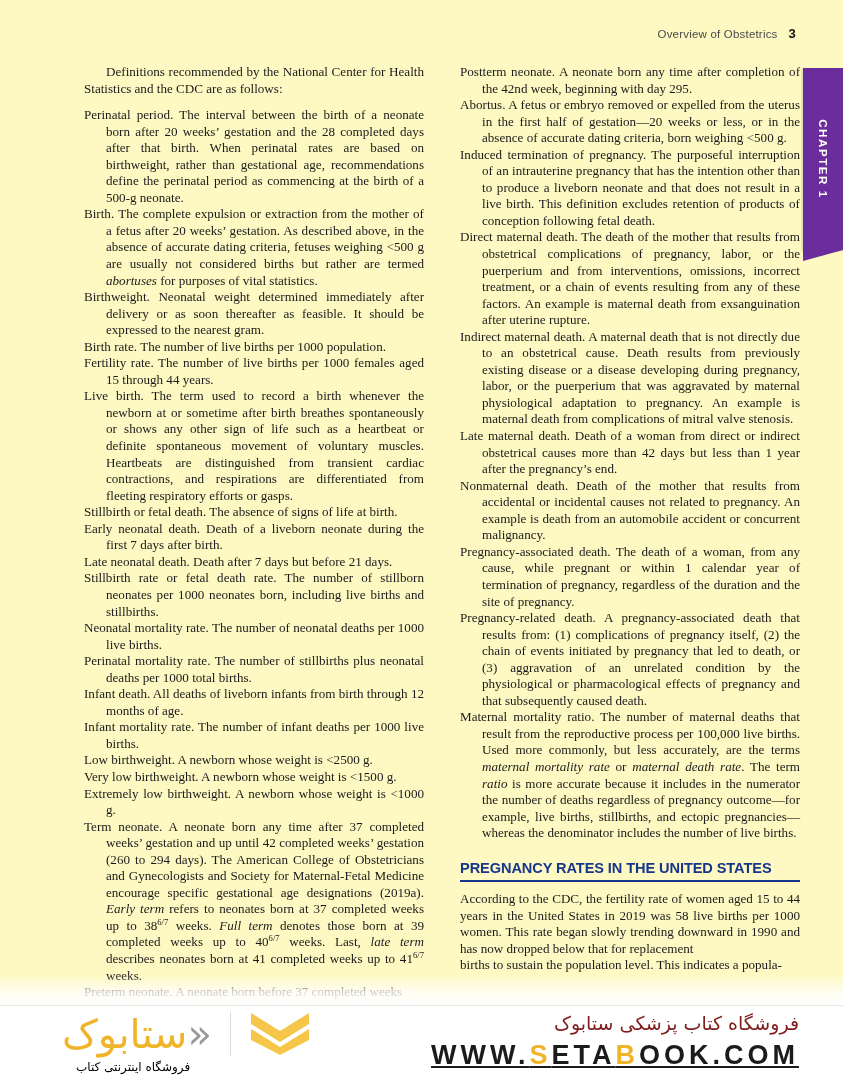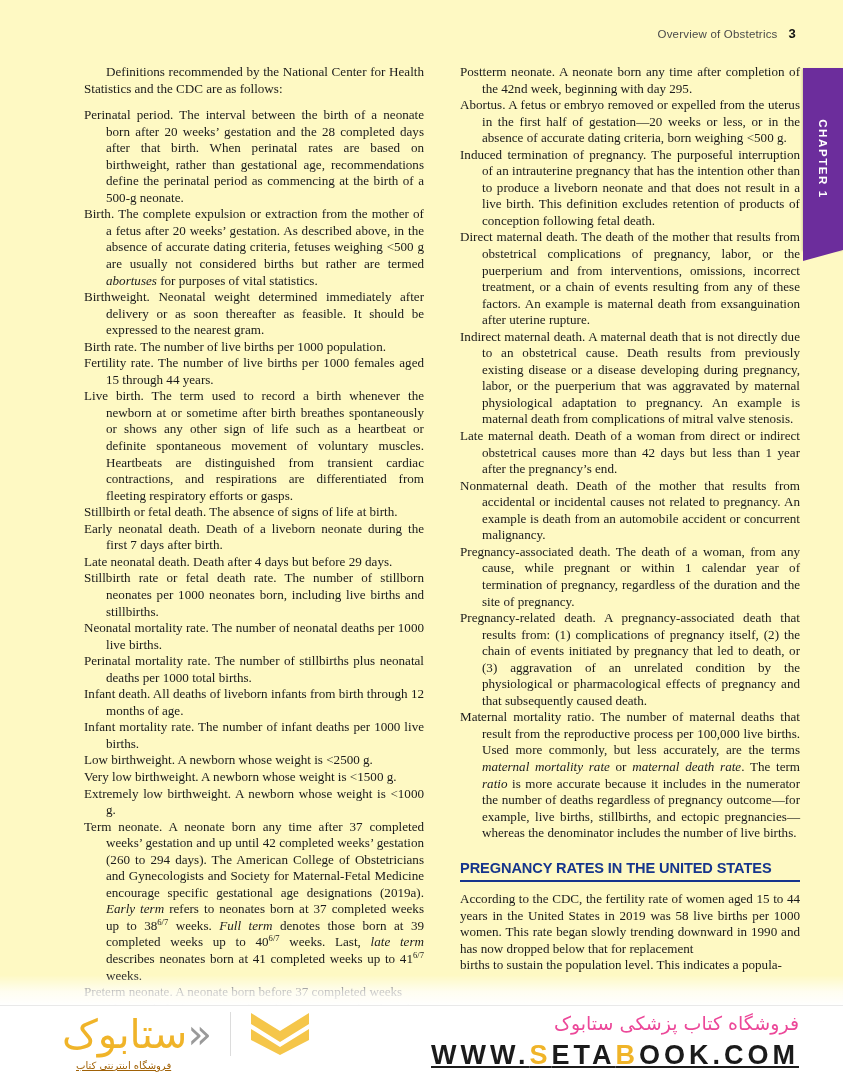--- a/index.html
+++ b/index.html
@@ -159,24 +159,23 @@
     color: #f0b429;
     direction: rtl;
     line-height: 1;
   }
   .logo-script .grey { color: #9a9a9a; }
   #brand-left .logo-sub {
     position: absolute;
     left: 14px;
     top: 46px;
     font-family: "DejaVu Sans", sans-serif;
-    font-size: 10px;
-    color: #a16207;
+    font-size: 12px;
+    color: #000000;
     direction: rtl;
-    text-decoration: underline;
   }
   .logo-divider {
     width: 1px;
     height: 44px;
     background: #dcdcdc;
     margin: 0 8px;
   }
   .chev-mark {
     display: block;
     width: 62px;
@@ -185,21 +184,21 @@
 
   #brand-right {
     position: absolute;
     right: 44px;
     top: 6px;
     text-align: right;
   }
   #brand-fa {
     font-family: "DejaVu Sans", sans-serif;
     font-size: 19px;
-    color: #ec4899;
+    color: #7f1d1d;
     direction: rtl;
     white-space: nowrap;
   }
   #brand-url {
     margin-top: 6px;
     font-family: "Liberation Sans", sans-serif;
     font-size: 27px;
     font-weight: bold;
     letter-spacing: 4px;
     color: #1b1b1b;
@@ -228,21 +227,21 @@
 
     <div id="left-defs">
         <p class="defn"><span>Perinatal period.</span><span> The interval between the birth of a neonate born after 20 weeks’ gestation and the 28 completed days after that birth. When perinatal rates are based on birthweight, rather than gestational age, recommendations define the perinatal period as commencing at the birth of a 500-g neonate.</span></p>
         <p class="defn"><span>Birth.</span><span> The complete expulsion or extraction from the mother of a fetus after 20 weeks’ gestation. As described above, in the absence of accurate dating criteria, fetuses weighing &lt;500 g are usually not considered births but rather are termed <span class="it">abortuses</span> for purposes of vital statistics.</span></p>
         <p class="defn"><span>Birthweight.</span><span> Neonatal weight determined immediately after delivery or as soon thereafter as feasible. It should be expressed to the nearest gram.</span></p>
         <p class="defn"><span>Birth rate.</span><span> The number of live births per 1000 population.</span></p>
         <p class="defn"><span>Fertility rate.</span><span> The number of live births per 1000 females aged 15 through 44 years.</span></p>
         <p class="defn"><span>Live birth.</span><span> The term used to record a birth whenever the newborn at or sometime after birth breathes spontaneously or shows any other sign of life such as a heartbeat or definite spontaneous movement of voluntary muscles. Heartbeats are distinguished from transient cardiac contractions, and respirations are differentiated from fleeting respiratory efforts or gasps.</span></p>
         <p class="defn"><span>Stillbirth or fetal death.</span><span> The absence of signs of life at birth.</span></p>
         <p class="defn"><span>Early neonatal death.</span><span> Death of a liveborn neonate during the first 7 days after birth.</span></p>
-        <p class="defn"><span>Late neonatal death.</span><span> Death after 4 days but before 29 days.</span></p>
+        <p class="defn"><span>Late neonatal death.</span><span> Death after 7 days but before 21 days.</span></p>
         <p class="defn"><span>Stillbirth rate or fetal death rate.</span><span> The number of stillborn neonates per 1000 neonates born, including live births and stillbirths.</span></p>
         <p class="defn"><span>Neonatal mortality rate.</span><span> The number of neonatal deaths per 1000 live births.</span></p>
         <p class="defn"><span>Perinatal mortality rate.</span><span> The number of stillbirths plus neonatal deaths per 1000 total births.</span></p>
         <p class="defn"><span>Infant death.</span><span> All deaths of liveborn infants from birth through 12 months of age.</span></p>
         <p class="defn"><span>Infant mortality rate.</span><span> The number of infant deaths per 1000 live births.</span></p>
         <p class="defn"><span>Low birthweight.</span><span> A newborn whose weight is &lt;2500 g.</span></p>
         <p class="defn"><span>Very low birthweight.</span><span> A newborn whose weight is &lt;1500 g.</span></p>
         <p class="defn"><span>Extremely low birthweight.</span><span> A newborn whose weight is &lt;1000 g.</span></p>
       </div>
 

